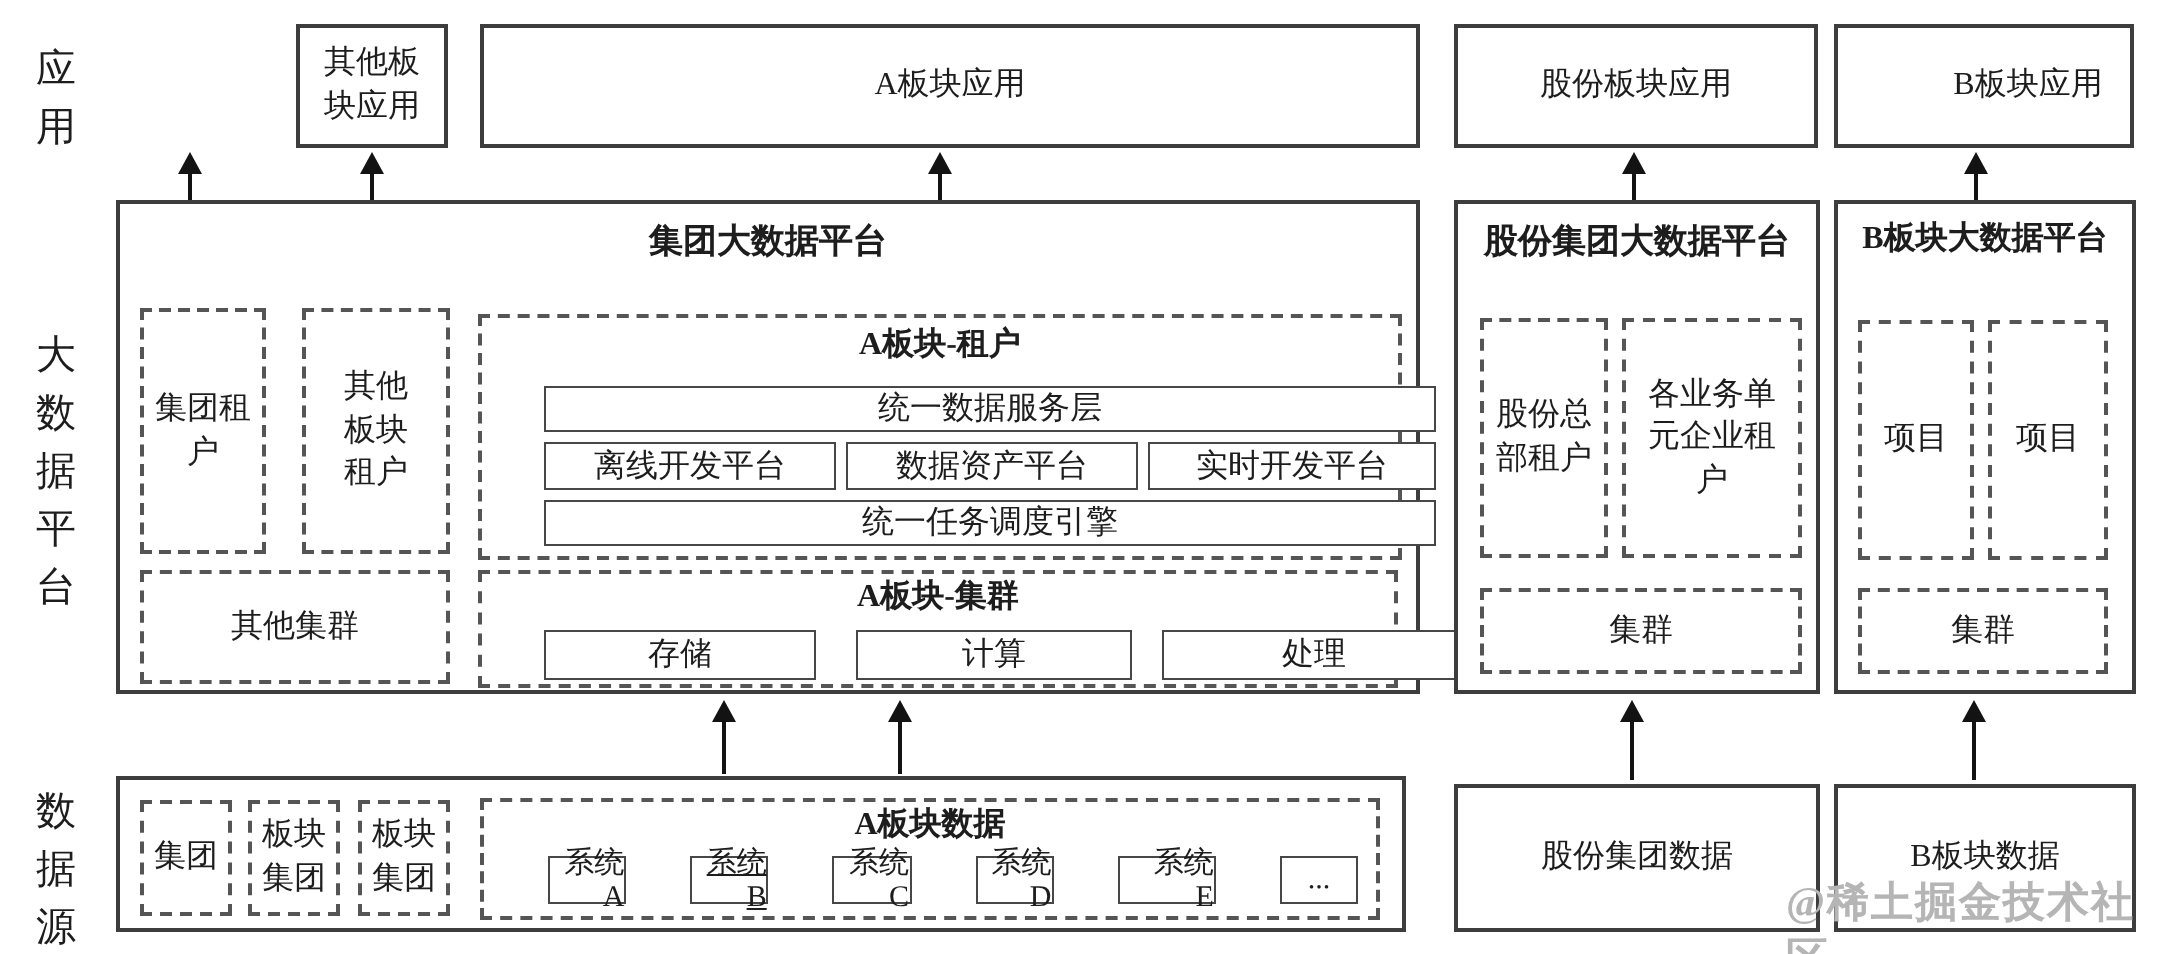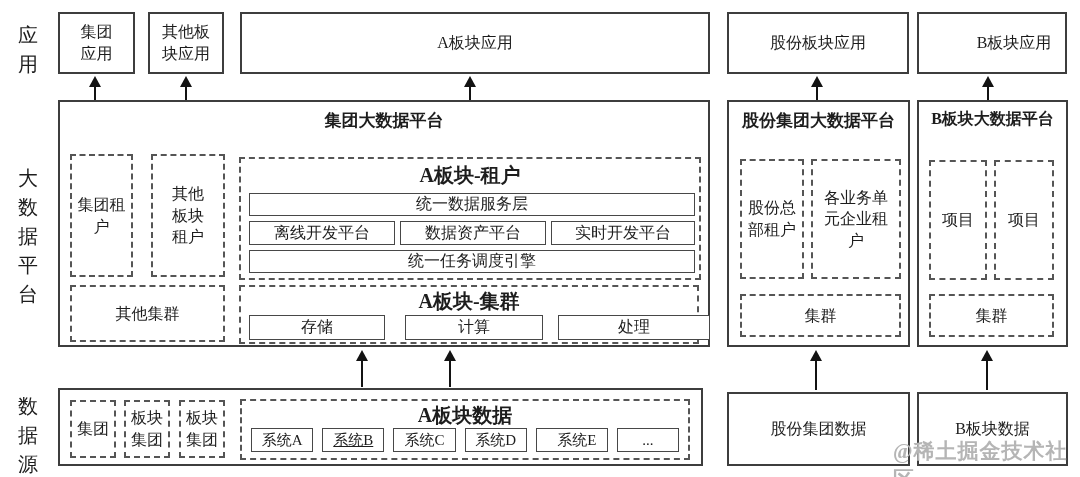--- a/index.html
+++ b/index.html
@@ -4,46 +4,43 @@
 <style>
   html,body{margin:0;padding:0;background:#fff;}
   .canvas{position:relative;width:1080px;height:477px;background:#fff;overflow:hidden;
     font-family:"Liberation Serif","DejaVu Serif",serif;color:#1d1d1d;}
   .abs{position:absolute;box-sizing:border-box;}
   .sbox{position:absolute;box-sizing:border-box;border:2px solid #3d3d3d;background:#fff;
     display:flex;align-items:center;justify-content:center;text-align:center;font-size:16px;line-height:1.35;}
   .dbox{position:absolute;box-sizing:border-box;border:2px dashed #555;background:#fff;
     display:flex;align-items:center;justify-content:center;text-align:center;font-size:16px;line-height:1.35;}
   .ibox{box-sizing:border-box;border:1.6px solid #474747;background:#fff;
-    display:flex;align-items:center;justify-content:center;text-align:left;font-size:16px;}
+    display:flex;align-items:center;justify-content:center;text-align:right;font-size:16px;margin-left:23px;}
   .panel{position:absolute;box-sizing:border-box;border:2px dashed #555;background:#fff;}
-  .ptitle{position:absolute;left:0;right:0;text-align:center;font-weight:bold;font-size:20px;}
+  .ptitle{position:absolute;left:0;right:0;text-align:center;font-weight:bold;font-size:16px;}
   .btitle{position:absolute;left:0;right:0;top:7px;text-align:center;font-weight:bold;font-size:17px;}
   .wrapped{word-break:break-all;display:inline-block;text-align:center;}
   .vlabel{position:absolute;width:24px;word-break:break-all;font-size:20px;line-height:1.45;text-align:center;}
   .arrow{position:absolute;width:0;}
   .arrow .shaft{position:absolute;display:block;left:-1.25px;top:8px;bottom:0;width:2.5px;background:#131313;}
   .arrow .head{position:absolute;display:block;left:-6px;top:0;width:0;height:0;
     border-left:6px solid transparent;border-right:6px solid transparent;border-bottom:11px solid #131313;}
   .inrow{position:absolute;display:flex;gap:9px;}
   .inrow .ibox{flex:1;}
   .watermark{position:absolute;font-size:21px;font-weight:600;letter-spacing:1px;z-index:9;}
 </style>
 </head>
 <body>
 
 <div class="canvas">
 
   <div class="vlabel" style="left:16px;top:21px;">应用</div>
   <div class="vlabel" style="left:16px;top:164px;">大数据平台</div>
   <div class="vlabel" style="left:16px;top:392px;">数据源</div>
 
-  <div class="sbox" style="left:58px;top:12px;width:77px;height:62px;">
-    <span class="wrapped" style="width:38px;">集团应用</span>
-  </div>
   <div class="sbox" style="left:148px;top:12px;width:76px;height:62px;">
     <span class="wrapped" style="width:52px;">其他板块应用</span>
   </div>
   <div class="sbox" style="left:240px;top:12px;width:470px;height:62px;">
     <span>A板块应用</span>
   </div>
   <div class="sbox" style="left:727px;top:12px;width:182px;height:62px;">
     <span>股份板块应用</span>
   </div>
   <div class="sbox" style="left:917px;top:12px;width:150px;height:62px;padding-left:44px;">

